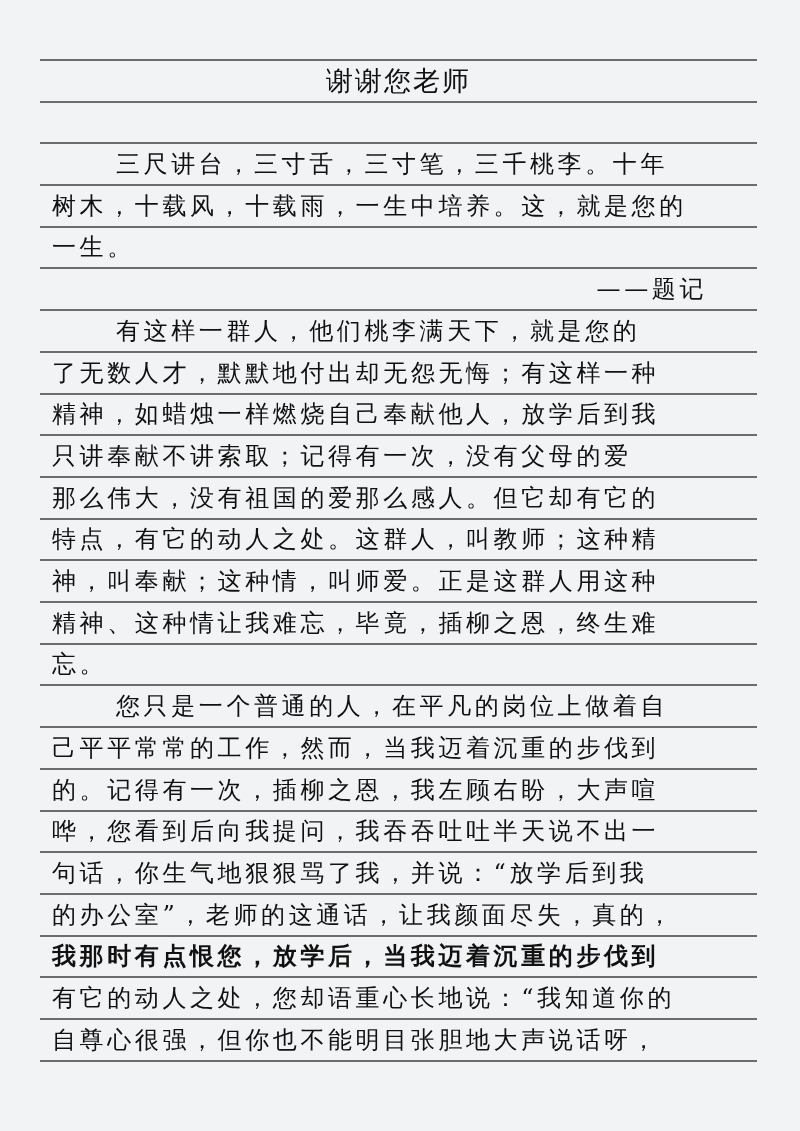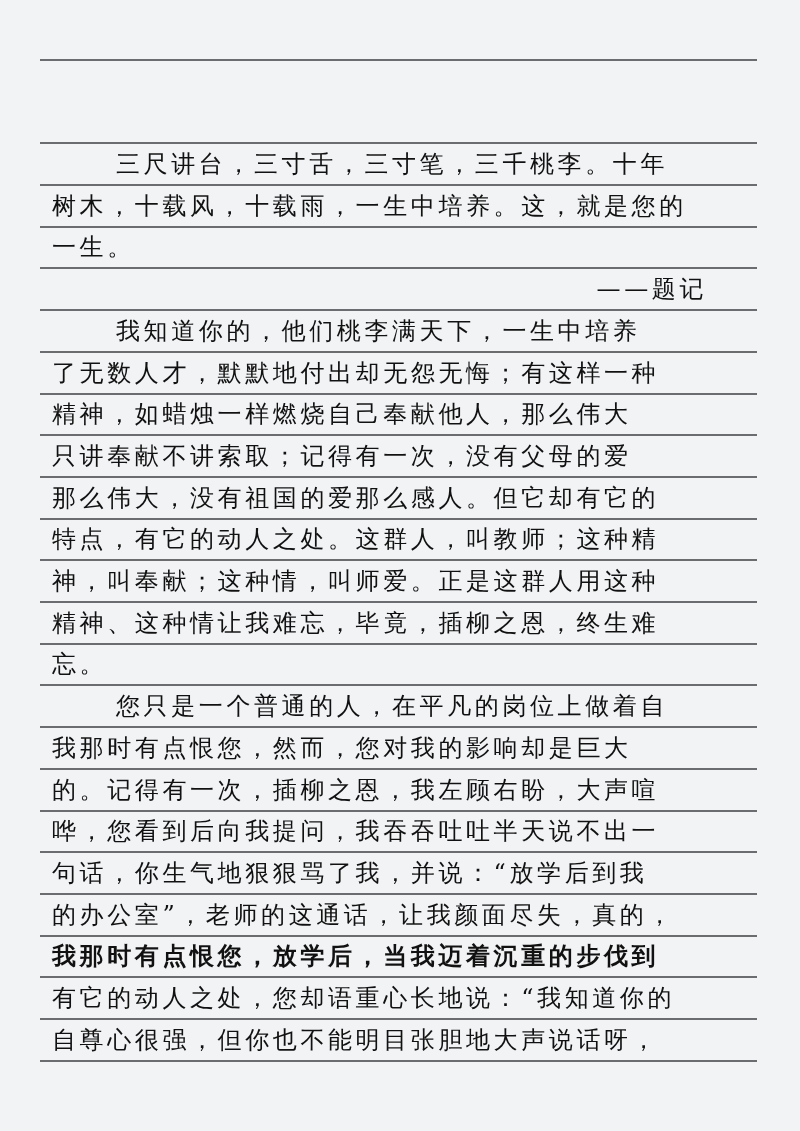--- a/index.html
+++ b/index.html
@@ -10,42 +10,45 @@
   .txt { position:absolute; left:12px; right:0; bottom:3px; font-family:"DejaVu Serif", serif; font-size:24px; line-height:34px; color:#111; letter-spacing:3.6px; white-space:nowrap; }
   .title { text-align:center; letter-spacing:2px; font-size:27px; left:0; }
   .indent { padding-left:64px; }
   .right { text-align:right; padding-right:50px; }
 </style>
 </head>
 <body>
 
 <div class="sheet">
   <div class="topline"></div>
+  <div class="row" style="top:61px">
+    <div class="txt title">谢谢您老师</div>
+  </div>
   <div class="row" style="top:102.7px"></div>
   <div id="lines">
       <div class="row" style="top: 144.4px;">
         <div class="txt indent">三尺讲台，三寸舌，三寸笔，三千桃李。十年</div>
       </div>
       <div class="row" style="top: 186.1px;">
         <div class="txt">树木，十载风，十载雨，一生中培养。这，就是您的</div>
       </div>
       <div class="row" style="top: 227.8px;">
         <div class="txt">一生。</div>
       </div>
       <div class="row" style="top: 269.5px;">
         <div class="txt right">——题记</div>
       </div>
       <div class="row" style="top: 311.2px;">
-        <div class="txt indent">我知道你的，他们桃李满天下，一生中培养</div>
+        <div class="txt indent">有这样一群人，他们桃李满天下，就是您的</div>
       </div>
       <div class="row" style="top: 352.9px;">
         <div class="txt">了无数人才，默默地付出却无怨无悔；有这样一种</div>
       </div>
       <div class="row" style="top: 394.6px;">
-        <div class="txt">精神，如蜡烛一样燃烧自己奉献他人，那么伟大</div>
+        <div class="txt">精神，如蜡烛一样燃烧自己奉献他人，放学后到我</div>
       </div>
       <div class="row" style="top: 436.3px;">
         <div class="txt">只讲奉献不讲索取；记得有一次，没有父母的爱</div>
       </div>
       <div class="row" style="top: 478px;">
         <div class="txt">那么伟大，没有祖国的爱那么感人。但它却有它的</div>
       </div>
       <div class="row" style="top: 519.7px;">
         <div class="txt">特点，有它的动人之处。这群人，叫教师；这种精</div>
       </div>
@@ -55,21 +58,21 @@
       <div class="row" style="top: 603.1px;">
         <div class="txt">精神、这种情让我难忘，毕竟，插柳之恩，终生难</div>
       </div>
       <div class="row" style="top: 644.8px;">
         <div class="txt">忘。</div>
       </div>
       <div class="row" style="top: 686.5px;">
         <div class="txt indent">您只是一个普通的人，在平凡的岗位上做着自</div>
       </div>
       <div class="row" style="top: 728.2px;">
-        <div class="txt">我那时有点恨您，然而，您对我的影响却是巨大</div>
+        <div class="txt">己平平常常的工作，然而，当我迈着沉重的步伐到</div>
       </div>
       <div class="row" style="top: 769.9px;">
         <div class="txt">的。记得有一次，插柳之恩，我左顾右盼，大声喧</div>
       </div>
       <div class="row" style="top: 811.6px;">
         <div class="txt">哗，您看到后向我提问，我吞吞吐吐半天说不出一</div>
       </div>
       <div class="row" style="top: 853.3px;">
         <div class="txt">句话，你生气地狠狠骂了我，并说：“放学后到我</div>
       </div>

